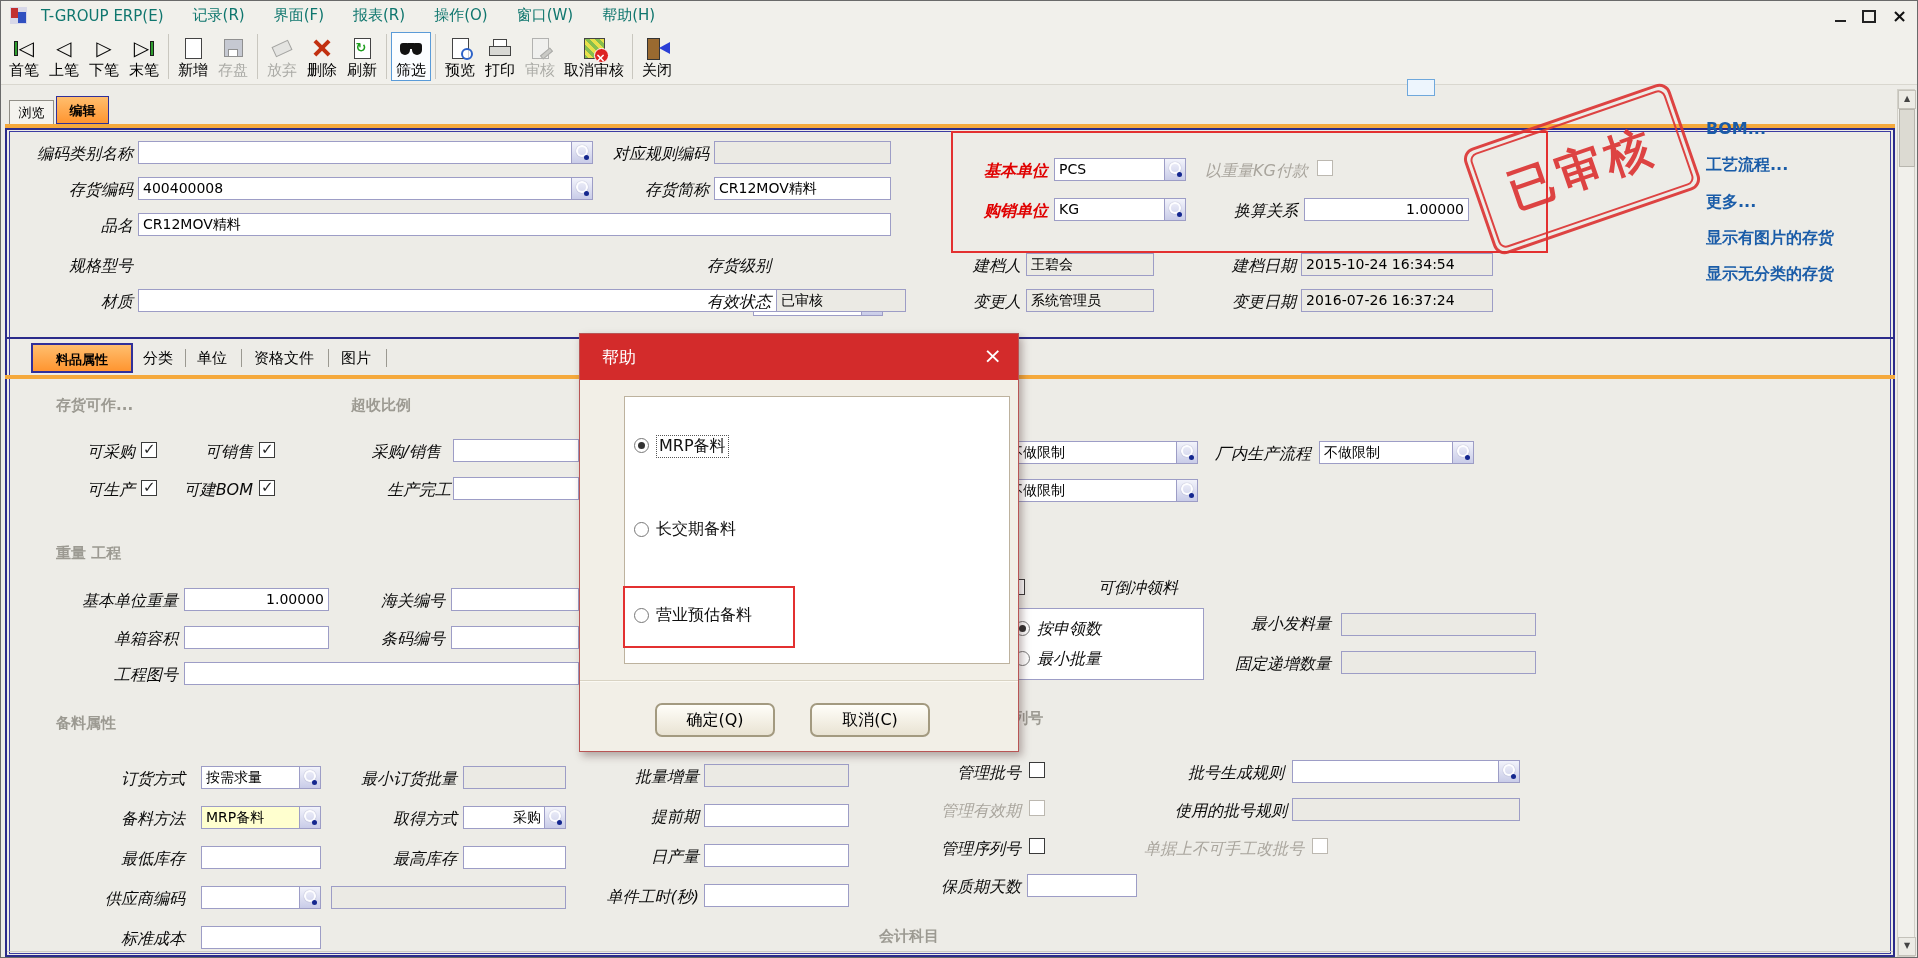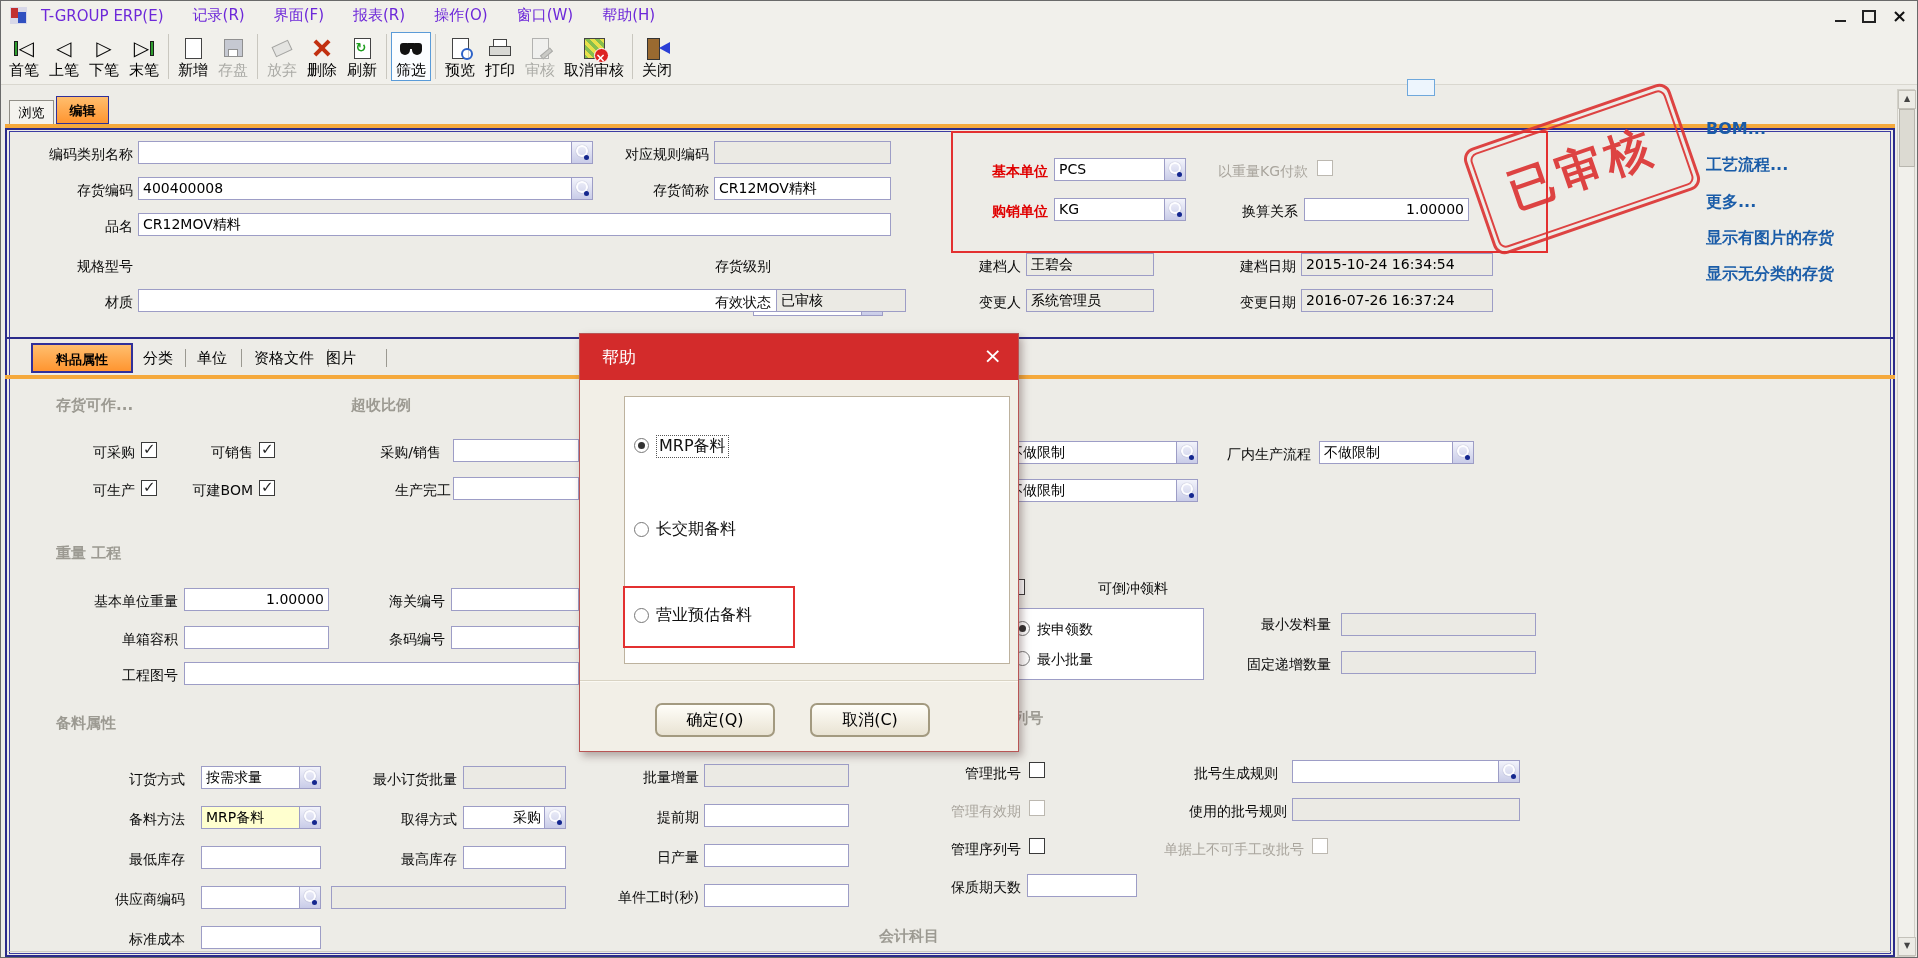--- a/index.html
+++ b/index.html
@@ -2,21 +2,21 @@
 <html><head>
 <meta charset="utf-8">
 <style>
   html,body { margin:0; padding:0; background:#888; font-family:"DejaVu Sans","Liberation Sans",sans-serif; }
   #screen { position:relative; width:1918px; height:958px; background:#EDECE7; overflow:hidden; border:1px solid #6a6a6a; box-sizing:border-box;}
   
   .menubar { position:absolute; left:0; top:0; width:100%; height:29px; background:#F1F0EB; display:flex; align-items:center; }
   .appicon { width:17px; height:17px; margin:0 14px 0 9px; position:relative; background:#D8D8E8; }
   .appicon::before{content:"";position:absolute;left:1px;top:1px;width:7px;height:10px;background:#C23030;}
   .appicon::after{content:"";position:absolute;right:1px;bottom:1px;width:8px;height:11px;background:#3050C0;}
-  .menu-item { font-size:15px; color:#6d28d9; margin-right:29px; white-space:nowrap; }
+  .menu-item { font-size:15px; color:#0f766e; margin-right:29px; white-space:nowrap; }
   .wincontrols { position:absolute; right:10px; top:6px; display:flex; gap:16px; align-items:center; }
   .wc-min { width:11px; height:2px; background:#222; margin-top:10px;}
   .wc-rest { width:10px; height:9px; border:2px solid #222; position:relative; background:#F1F0EB;}
   .wc-close { font-size:18px; font-weight:bold; color:#111; line-height:18px; }
   .toolbar { position:absolute; left:0; top:29px; width:100%; height:55px; background:#F1F0EB; border-bottom:1px solid #D9D7CF; display:flex; align-items:flex-start; padding:2px 0 0 3px; box-sizing:border-box; }
   .tbb { display:flex; flex-direction:column; align-items:center; justify-content:space-between; min-width:40px; height:49px; padding:2px 3px; box-sizing:border-box; border:1px solid transparent; }
   .tbb .cap { font-size:15px; line-height:16px; color:#000; white-space:nowrap; }
   .tbb.disabled .cap { color:#ABABA6; }
   .tbb.active { border:1px solid #5A9BD8; background:#FBFDFF; }
   .tbsep { width:1px; height:45px; background:#C9C7BF; margin:2px 4px 0 4px; }
@@ -51,21 +51,21 @@
   .ic-door::after{content:"";position:absolute;right:-1px;top:4px;width:0;height:0;border-top:6px solid transparent;border-bottom:6px solid transparent;border-right:11px solid #2B3FD6;}
   
   .vtab { position:absolute; font-size:13px; text-align:center; box-sizing:border-box; }
   .vtab.plain { background:#F4F3EE; border:1px solid #918F87; border-bottom:none; }
   .vtab.orange { background:linear-gradient(180deg,#FFBE6E,#FF9530); border:1px solid #30309A; font-weight:bold; }
   .orange-line { position:absolute; background:#F5A93C; }
   .navy-line { position:absolute; background:#2B2B8A; }
   .panel-border { position:absolute; border:2px solid #2B2B8A; box-sizing:border-box; pointer-events:none; }
   .inner-border { position:absolute; border:1px solid #3C3CA2; box-sizing:border-box; pointer-events:none; }
   
-  .lbl { position:absolute; font-size:14px; color:#0a0a0a; white-space:nowrap; text-align:right; height:20px; line-height:20px; }
+  .lbl { position:absolute; font-size:16px; color:#0a0a0a; white-space:nowrap; text-align:right; height:20px; line-height:20px;font-style:italic; }
   .lbl.left { text-align:left; }
   .lbl.red { color:#E00000; font-weight:bold; }
   .lbl.dim { color:#A9A59D; }
   .sec { position:absolute; font-size:15px; font-weight:bold; color:#9C9A92; white-space:nowrap; }
   .fld { position:absolute; background:#FFF; border:1px solid #9D9DC6; height:23px; box-sizing:border-box; font-size:14px; color:#000; }
   .fld .val { display:block; padding:0 4px; line-height:21px; white-space:nowrap; overflow:hidden; }
   .fld.lk .val { padding-right:24px; }
   .fld.dis { background:#EBEAE4; }
   .fld.yellow { background:#FFFFCF; }
   .fld .val.num { text-align:right; }
@@ -317,21 +317,21 @@
   <div class="link" style="left:1705px;top:263px;">显示无分类的存货</div>
 
   <div class="navy-line" style="left:4px;top:336px;width:1890px;height:2px;"></div>
   <div class="vtab orange" style="left:30px;top:342px;width:102px;height:30px;line-height:30px;border-width:2px;">料品属性</div>
   <div class="dtab-plain" style="left:142px;top:348px;">分类</div>
   <div class="dtab-sep" style="left:184px;top:348px;"></div>
   <div class="dtab-plain" style="left:196px;top:348px;">单位</div>
   <div class="dtab-sep" style="left:240px;top:348px;"></div>
   <div class="dtab-plain" style="left:253px;top:348px;">资格文件</div>
   <div class="dtab-sep" style="left:327px;top:348px;"></div>
-  <div class="dtab-plain" style="left:325px;top:348px;text-align:right;">图片</div>
+  <div class="dtab-plain" style="left:340px;top:348px;text-align:right;">图片</div>
   <div class="dtab-sep" style="left:385px;top:348px;"></div>
   <div class="orange-line" style="left:4px;top:374px;width:1890px;height:4px;"></div>
 
   <div class="sec" style="left:55px;top:395px;">存货可作...</div>
   <div class="lbl" style="left:78px;top:441px;width:56px;">可采购</div>
   <div class="chk on" style="left:140px;top:441px;"></div>
   <div class="lbl" style="left:196px;top:441px;width:56px;">可销售</div>
   <div class="chk on" style="left:258px;top:441px;"></div>
   <div class="lbl" style="left:78px;top:479px;width:56px;">可生产</div>
   <div class="chk on" style="left:140px;top:479px;"></div>

